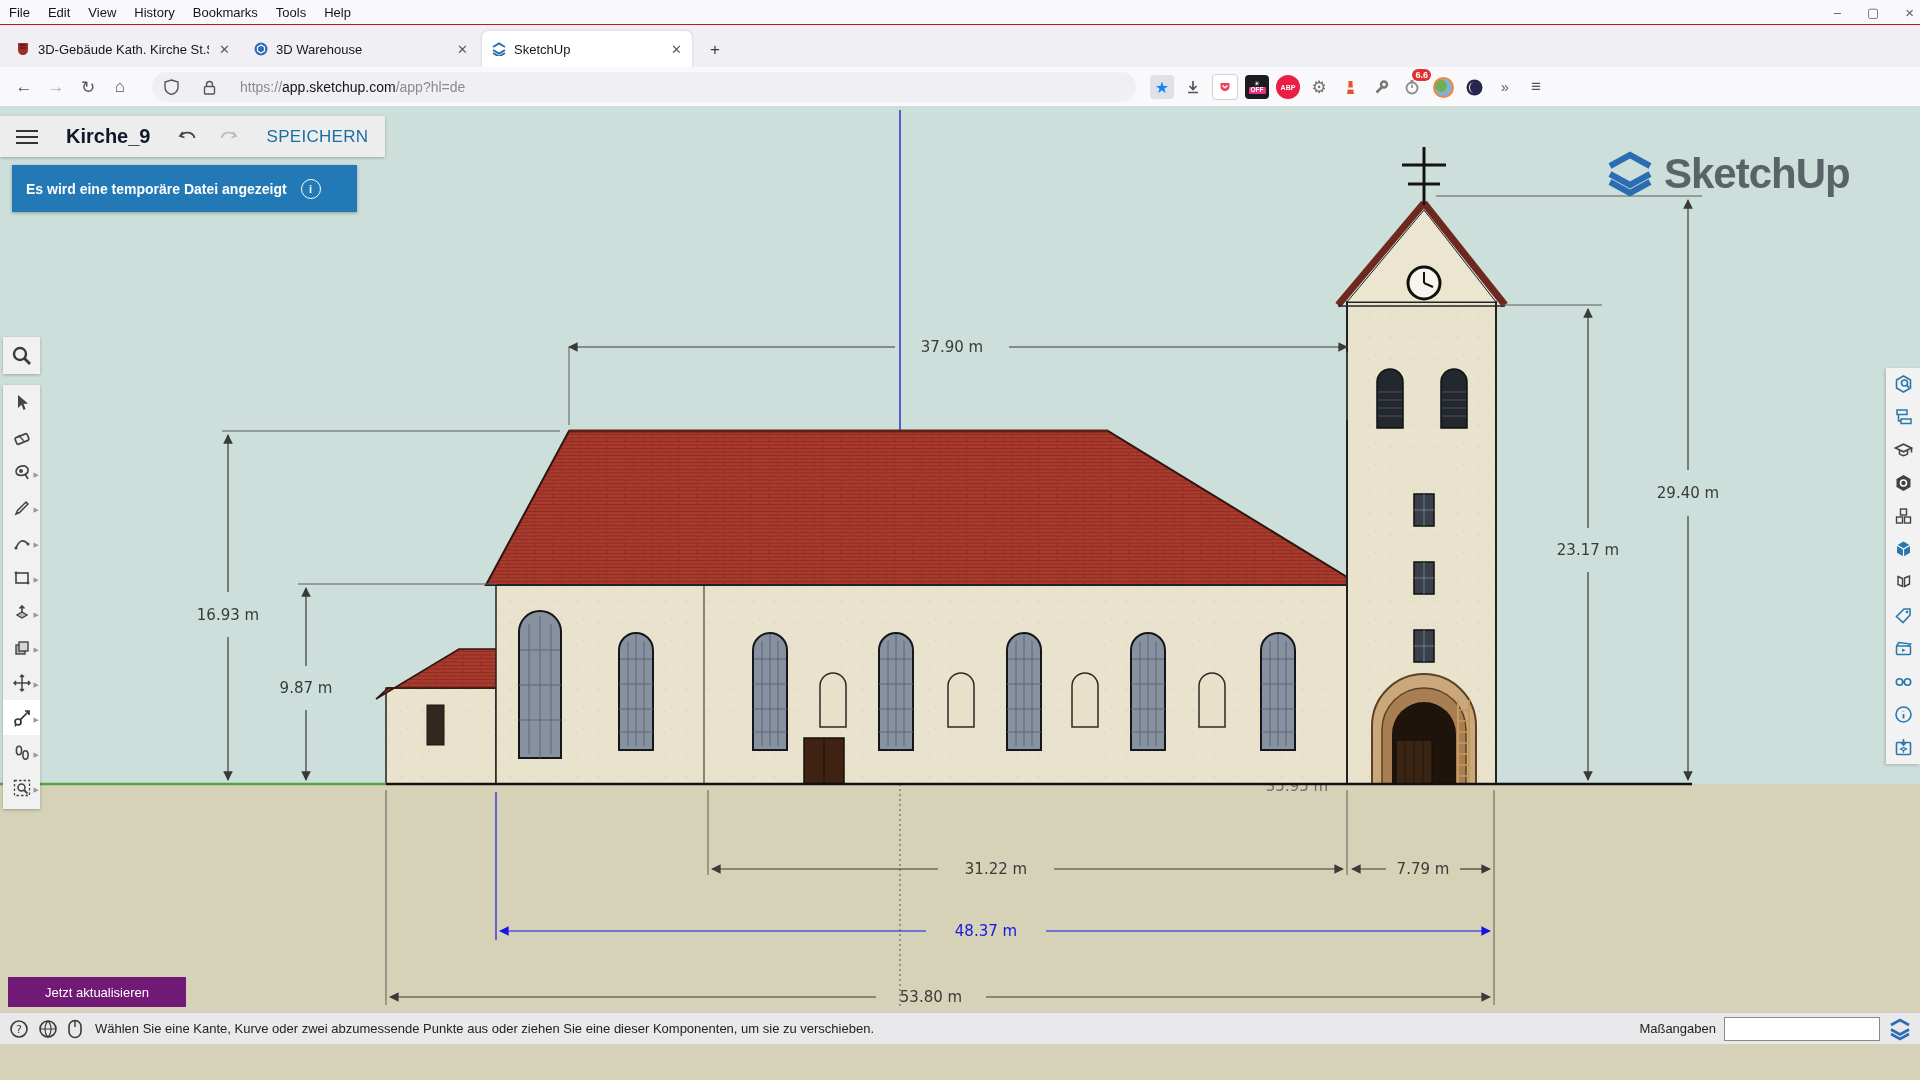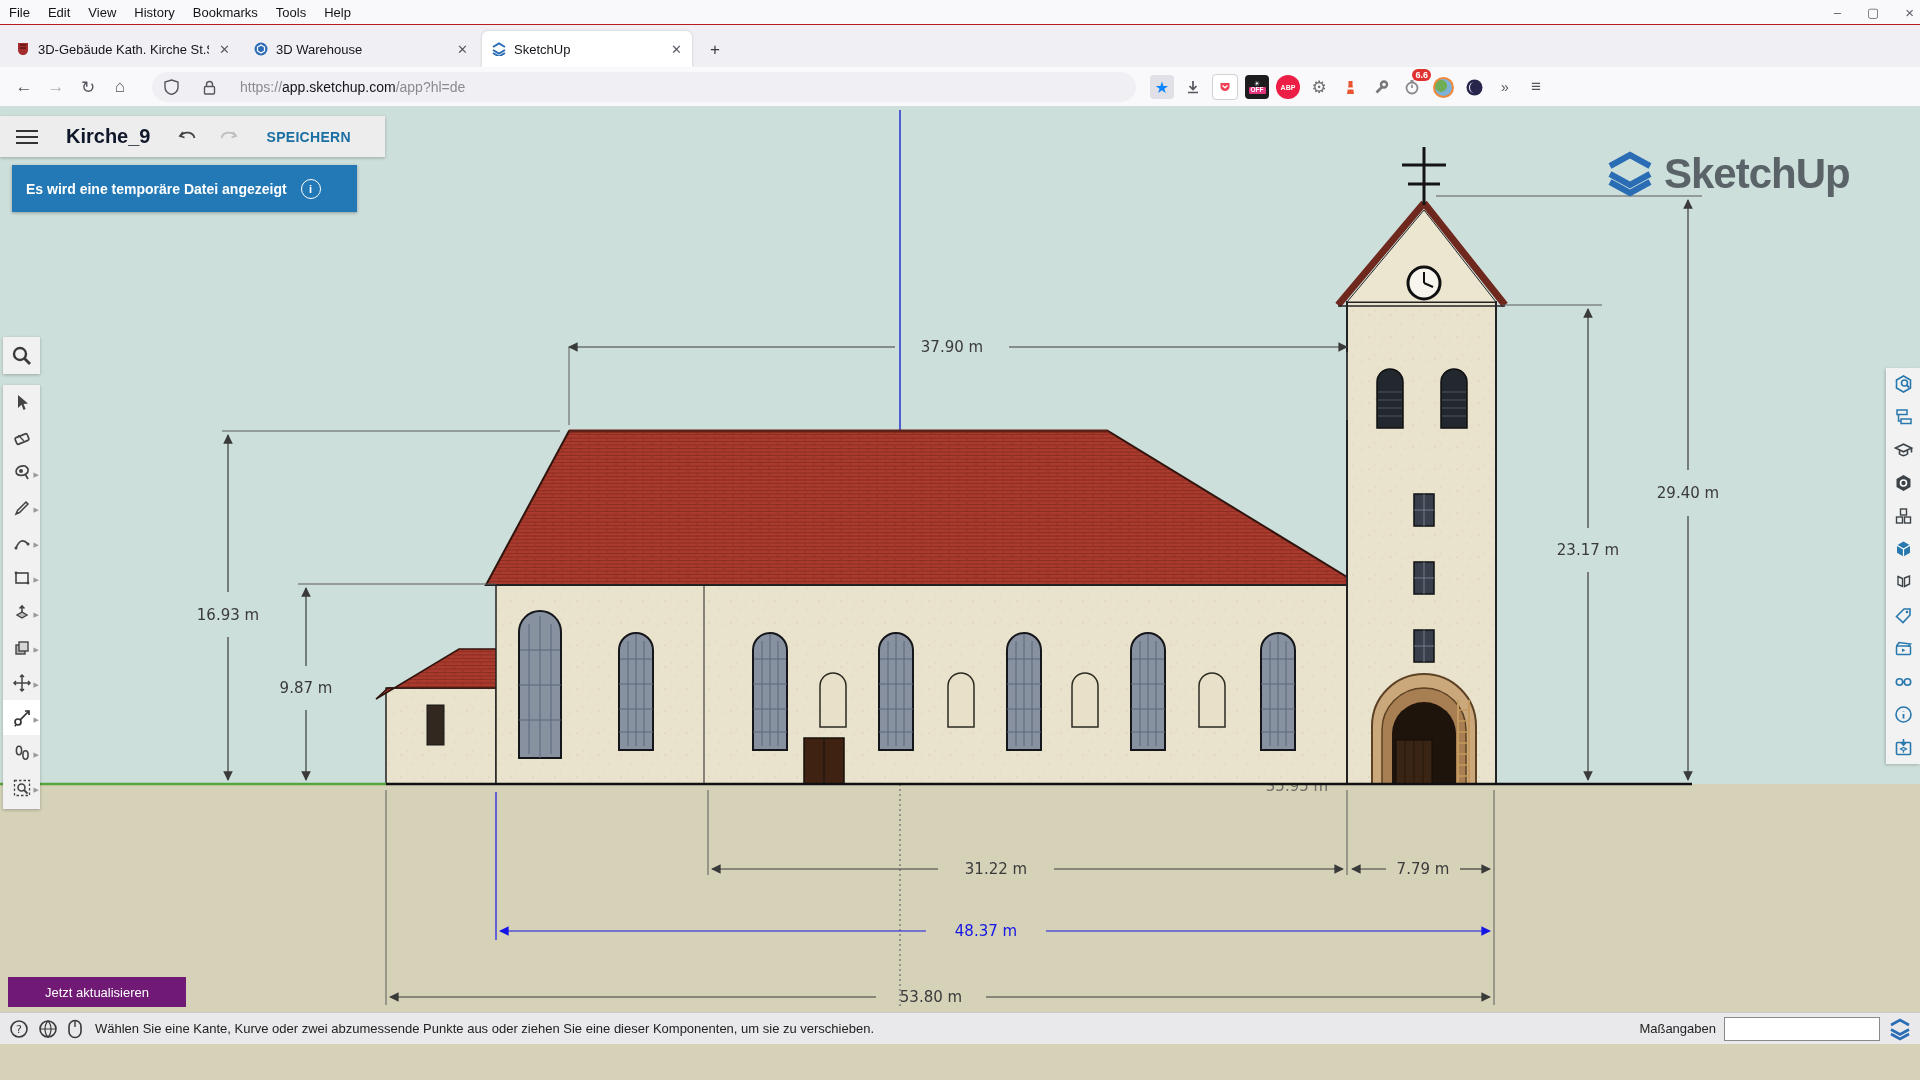--- a/index.html
+++ b/index.html
@@ -28,21 +28,21 @@
   #urlbar .host{color:#15141a;}
   #extrow{display:flex;align-items:center;margin-left:14px;gap:7px;}
   .xi{width:24px;height:24px;border-radius:4px;display:flex;align-items:center;justify-content:center;
     font-size:11px;position:relative;}
   .badge{position:absolute;top:-6px;right:-7px;background:#e03131;color:#fff;font-size:9px;
     font-weight:bold;padding:1px 3px;border-radius:6px;}
   
   #sutoolbar{left:0;top:116px;width:385px;height:41px;background:#ededed;
     box-shadow:0 1px 3px rgba(0,0,0,.25);display:flex;align-items:center;z-index:5;}
   #sutitle{font-size:20px;font-weight:bold;color:#0f172a;margin-left:26px;}
-  #savebtn{color:#1a6fa3;font-weight:bold;font-size:14px;margin-left:28px;letter-spacing:.3px;}
+  #savebtn{color:#1a6fa3;font-weight:normal;font-size:17px;margin-left:28px;letter-spacing:.3px;}
   #banner{left:12px;top:165px;width:345px;height:47px;background:#2379b6;color:#fff;display:flex;
     align-items:center;font-size:14px;font-weight:bold;box-shadow:0 1px 3px rgba(0,0,0,.3);z-index:5;}
   #banner .info{width:18px;height:18px;border:1.5px solid #fff;border-radius:50%;display:flex;
     align-items:center;justify-content:center;font-size:11px;font-weight:bold;margin-left:14px;font-style:normal;}
   .railL{left:3px;width:37px;background:#f1f1f1;box-shadow:0 1px 3px rgba(0,0,0,.25);z-index:4;}
   .slot{width:37px;height:35px;display:flex;align-items:center;justify-content:center;position:relative;}
   .slot.active{background:#fff;}
   .fly{position:absolute;right:1px;bottom:11px;font-size:7px;color:#9a9a9a;}
   #railR{right:0;top:368px;width:34px;background:#f2f2f2;box-shadow:-1px 1px 3px rgba(0,0,0,.2);z-index:4;}
   .slotR{width:34px;height:33px;display:flex;align-items:center;justify-content:center;}

